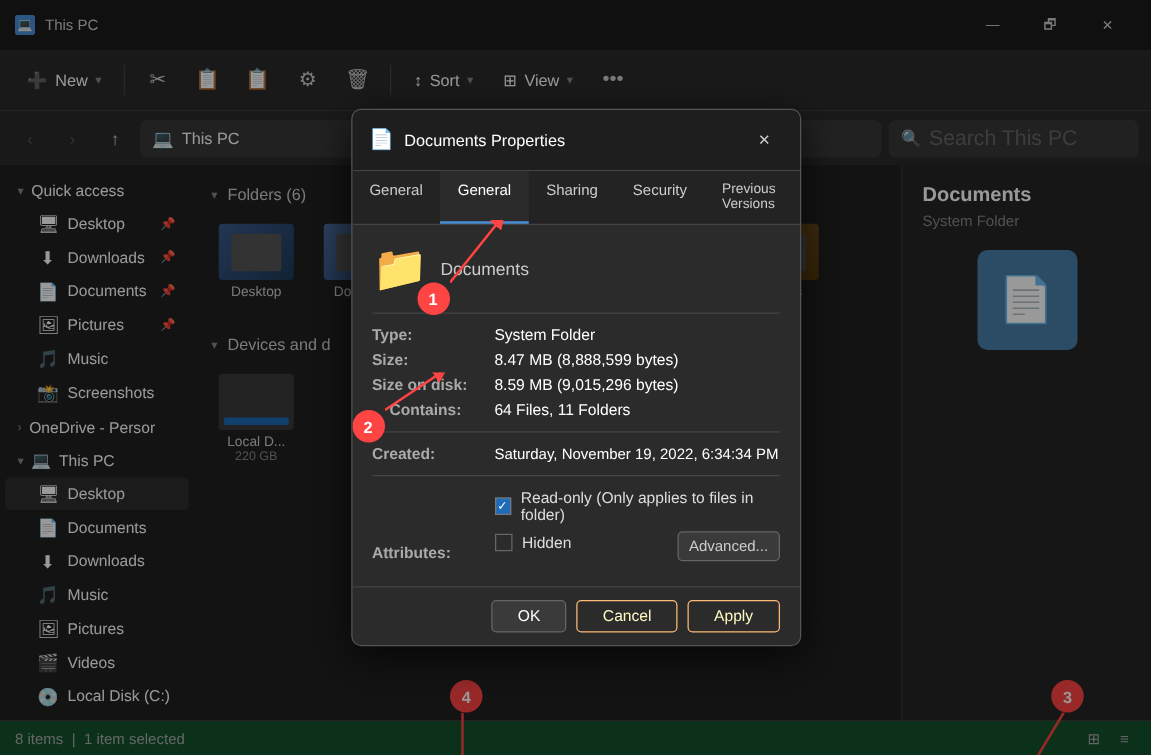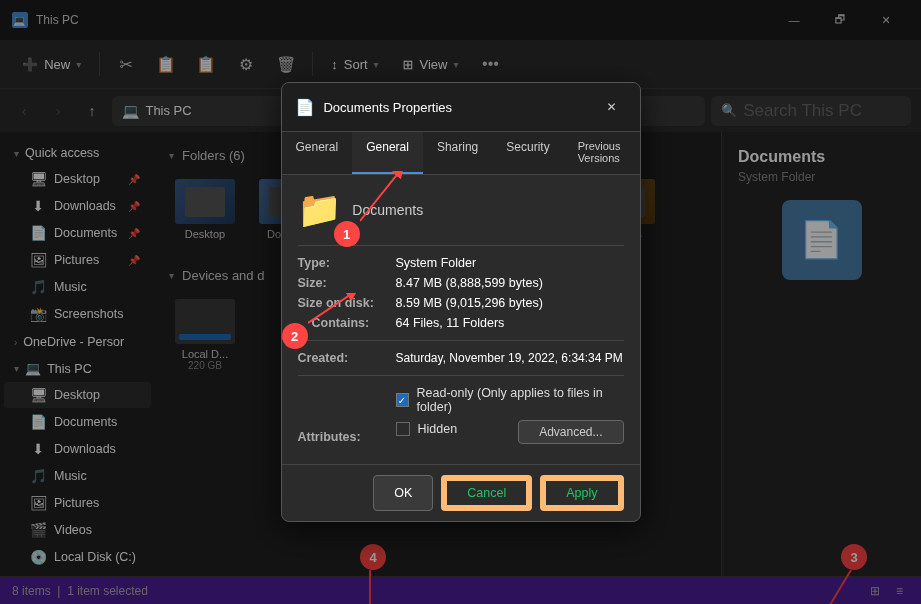--- a/index.html
+++ b/index.html
@@ -199,21 +199,21 @@
       border-radius: 8px;
       margin: 0 auto 16px;
       display: flex; align-items: center; justify-content: center;
       font-size: 36px;
     }
     .right-panel-meta { font-size: 11.5px; color: #888; }
     .right-panel-meta span { color: #ccc; }
 
     
     .status-bar {
-      background: #4c1d95;
+      background: #14532d;
       height: 28px;
       display: flex;
       align-items: center;
       padding: 0 12px;
       font-size: 12px;
       color: #aaa;
       gap: 16px;
       border-top: 1px solid #3a3a3a;
       justify-content: space-between;
     }
@@ -308,25 +308,25 @@
       font-size: 12.5px;
       cursor: pointer;
     }
     .dialog-btn.primary {
       background: #3a3a3a;
       color: #fff;
       border: 1px solid #666;
     }
     .dialog-btn.secondary {
       background: transparent;
-      color: #22c55e;
-      border: 6px solid #fdba74;
+      color: #fef9c3;
+      border: 1px solid #fdba74;
     }
     .advanced-btn {
-      padding: 4px 20px;
+      padding: 4px 8px;
       background: #3a3a3a;
       border: 1px solid #666;
       border-radius: 4px;
       font-size: 12px;
       color: #ccc;
       cursor: pointer;
       margin-left: auto;
     }
 
     

